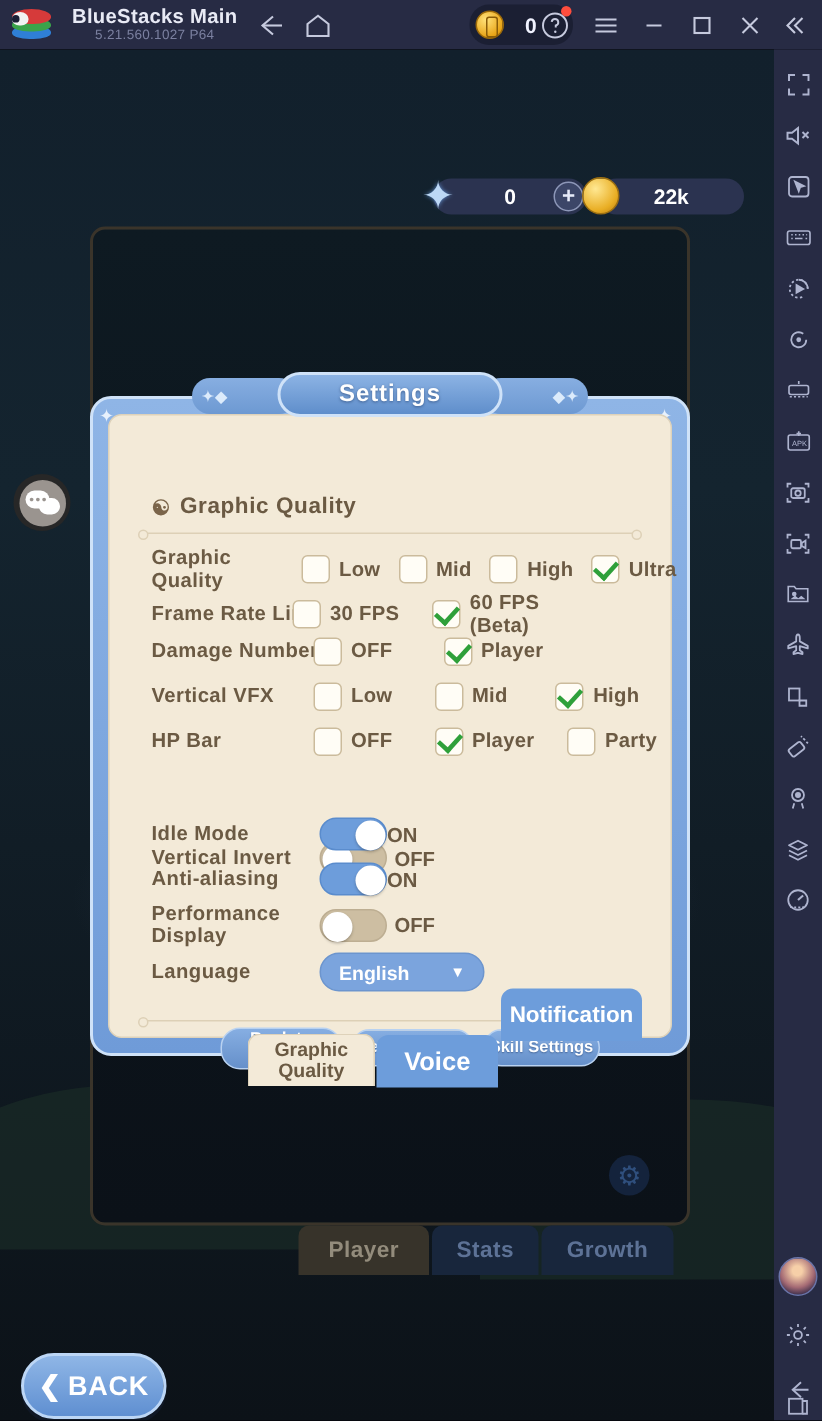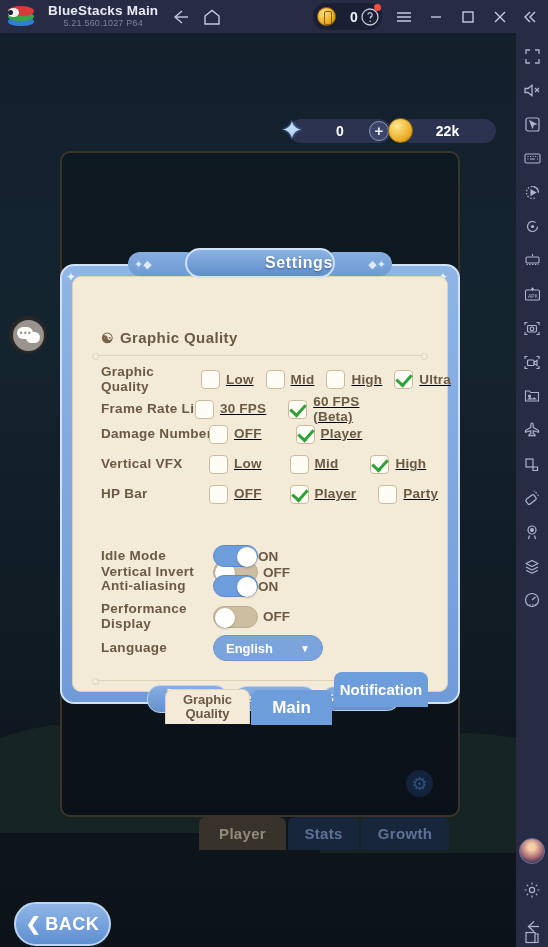--- a/index.html
+++ b/index.html
@@ -148,21 +148,21 @@
   #modal-inner {
     position:absolute; left:10px; top:10px; right:10px; bottom:10px;
     background:#f3ead8; border-radius:9px; border:1px solid #ded2ba;
   }
   .corner { position:absolute; width:16px; height:16px; color:#e8f1fc; font-size:12px; }
 
   #modal-title {
     position:absolute; left:125px; top:0px; width:150px; height:30px;
     background:linear-gradient(#8cb3e4,#5f8ecb); border-radius:15px;
     border:2px solid #cfe2f8;
-    display:flex; align-items:center; justify-content:flex-end;
+    display:flex; align-items:center; justify-content:center;
     color:#fff; font-size:16px; font-weight:bold; letter-spacing:.6px;
     text-shadow:0 1px 2px rgba(30,55,100,.6);
     z-index: 5;
   }
   #title-wing-l, #title-wing-r {
     position:absolute; top:4px; width:70px; height:24px;
     background:linear-gradient(#87aee1,#6d99d2); border-radius:12px; z-index:4;
     color:#dcebfb; font-size:11px; display:flex; align-items:center;
   }
   #title-wing-l { left:68px; justify-content:flex-start; padding-left:6px; }
@@ -188,21 +188,21 @@
   }
   #divider2:before, #divider2:after {
     content:""; position:absolute; top:-2px; width:5px; height:5px;
     border:1px solid #ddd0b6; border-radius:50%; background:#f3ead8;
   }
   #divider2:before { left:-5px; } #divider2:after { right:-5px; }
 
   .row { position:absolute; left:28px; width:350px; display:flex; align-items:center; }
   .rlabel { color:#6b5a43; font-size:13.5px; font-weight:bold; letter-spacing:.3px; width:112px; line-height:1.1;}
 
-  .opt { display:flex; align-items:center; gap:6px;text-decoration:underline; }
+  .opt { display:flex; align-items:center; gap:6px; }
   .cbox {
     width:19px; height:19px; border:1.5px solid #cbbb9c; background:#fffdf6;
     border-radius:4px; position:relative; flex:none;
   }
   .cbox.on:after {
     content:""; position:absolute; left:4px; top:0px; width:7px; height:12px;
     border:solid #2fa03a; border-width:0 3px 3px 0; transform:rotate(42deg);
   }
   .otext { color:#6b5a43; font-size:13.5px; font-weight:bold; letter-spacing:.2px; line-height:1.08; }
 
@@ -236,21 +236,21 @@
   #btn-skill       { left:249px; top:409px; width:78px; font-size:11px; }
 
   
   .mtab {
     position:absolute; height:35px; border-radius:8px 8px 0 0;
     display:flex; align-items:center; justify-content:center; text-align:center;
     font-weight:bold; line-height:1.05;
   }
   #mtab-graphic { left:165px; top:656px; width:85px; background:#f3ead8; color:#6b5a43; font-size:13px; border:1px solid #ded2ba; border-bottom:none; }
   #mtab-voice   { left:251px; top:657px; width:81px; background:#6d9ddb; color:#fff; font-size:17px; }
-  #mtab-notif   { left:334px; top:639px; width:94px; background:#6d9ddb; color:#fff; font-size:15px; }
+  #mtab-notif   { left:334px; top:626px; width:94px; background:#6d9ddb; color:#fff; font-size:15px; }
 
   
   #sidebar {
     position:absolute; left:516px; top:33px; width:32px; height:914px;
     background:#272b44;
   }
   .sb { width:32px; height:34px; display:flex; align-items:center; justify-content:center;
         color:#aeb4cf; }
   .sb svg { display:block; }
 </style>
@@ -522,21 +522,21 @@
     <div id="modal-title">
       <span>Settings</span>
     </div>
   </div>
 
   <div class="mtab" id="mtab-graphic">
     <span style="white-space:pre-line;">Graphic
 Quality</span>
   </div>
   <div class="mtab" id="mtab-voice">
-    <span>Main</span>
+    <span>Voice</span>
   </div>
   <div class="mtab" id="mtab-notif">
     <span>Notification</span>
   </div>
 </div>
 
 <div id="sidebar">
   <div class="sb" style="margin-top:6px">
     <svg width="17" height="17" viewBox="0 0 17 17" fill="none" stroke="currentColor" stroke-width="1.3">
       <path d="M2 6V2h4M15 6V2h-4M2 11v4h4M15 11v4h-4"></path>

